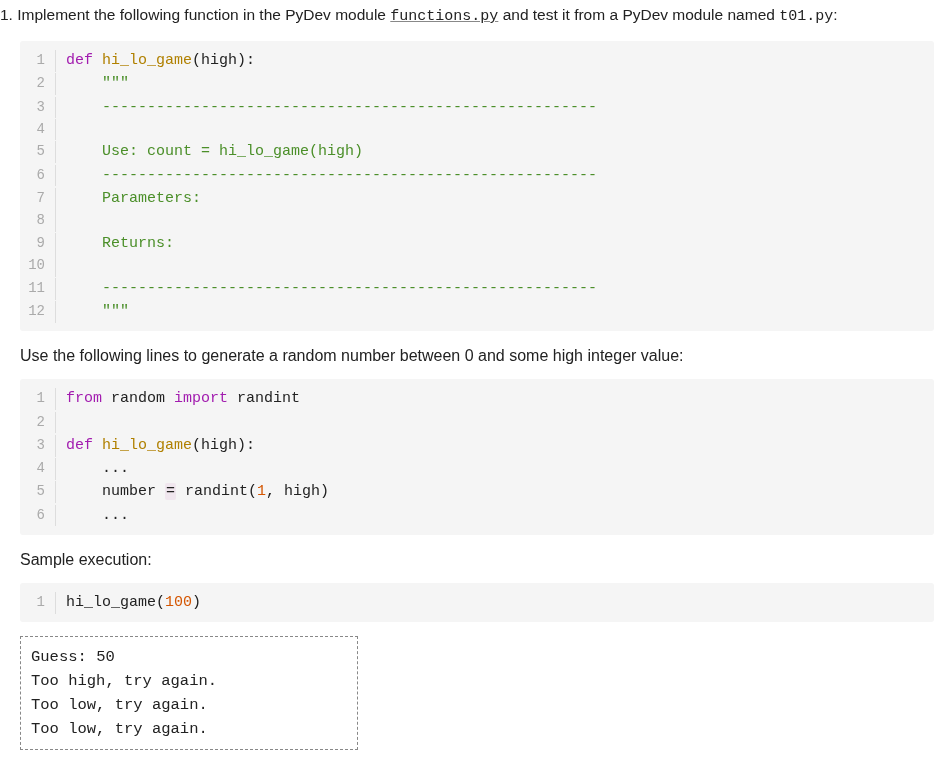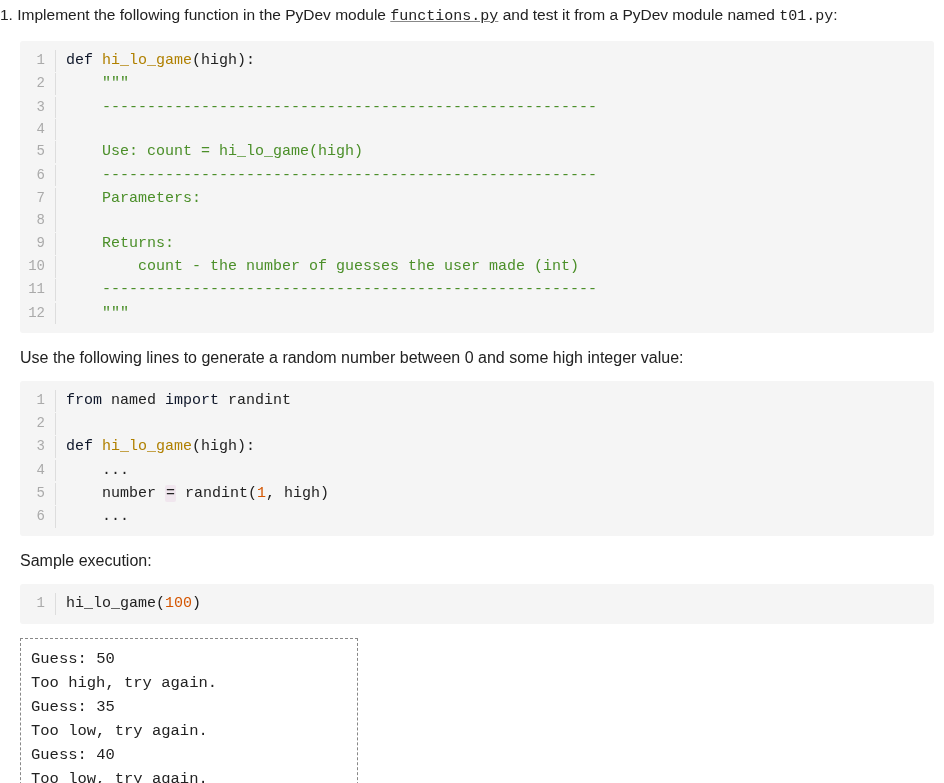--- a/index.html
+++ b/index.html
@@ -43,21 +43,21 @@
     font-size: 14px;
     padding-right: 10px;
     border-right: 1px solid #ddd;
     flex-shrink: 0;
     user-select: none;
   }
   .code {
     padding-left: 10px;
     white-space: pre;
   }
-  .kw { color: #0f172a; }          
+  .kw { color: #a21caf; }          
   .fn { color: #b08000; }          
   .str { color: #4b8f29; }         
   .num { color: #d45500; }         
   .high-op { background: #f0e6ee; border-radius:2px; padding:0 1px; }
 
   .para {
     padding: 2px 0 10px 20px;
     font-size: 16px;
   }
   .output-box {
@@ -110,38 +110,37 @@
     </div>
   <div class="code-line">
       <span class="gutter">8</span>
     </div>
   <div class="code-line">
       <span class="gutter">9</span>
       <span class="code">    <span class="str">Returns:</span></span>
     </div>
   <div class="code-line">
       <span class="gutter">10</span>
-      <span class="code">    <span class="str">    count - the number of guesses the user made (int)</span></span>
     </div>
   <div class="code-line">
       <span class="gutter">11</span>
       <span class="code">    <span class="str">-------------------------------------------------------</span></span>
     </div>
   <div class="code-line">
       <span class="gutter">12</span>
       <span class="code">    <span class="str">"""</span></span>
     </div>
 </div>
 
 <div class="para">Use the following lines to generate a random number between 0 and some high integer value:</div>
 
 <div class="code-block">
   <div class="code-line">
       <span class="gutter">1</span>
-      <span class="code"><span class="kw">from</span><span> named </span><span class="kw">import</span><span> randint</span></span>
+      <span class="code"><span class="kw">from</span><span> random </span><span class="kw">import</span><span> randint</span></span>
     </div>
   <div class="code-line">
       <span class="gutter">2</span>
       <span class="code"> </span>
     </div>
   <div class="code-line">
       <span class="gutter">3</span>
       <span class="code"><span class="kw">def</span> <span class="fn">hi_lo_game</span><span>(high):</span></span>
     </div>
   <div class="code-line">
@@ -163,18 +162,16 @@
 <div class="code-block">
   <div class="code-line">
       <span class="gutter">1</span>
       <span class="code"><span>hi_lo_game</span><span>(</span><span class="num">100</span><span>)</span></span>
     </div>
 </div>
 
 <div class="output-box">
   <div class="line"><span>Guess: </span><span class="u-input">50</span></div>
   <div class="line">Too high, try again.</div>
-  <div class="line"><span>Guess: </span><span class="u-input">35</span></div>
   <div class="line">Too low, try again.</div>
-  <div class="line"><span>Guess: </span><span class="u-input">40</span></div>
   <div class="line">Too low, try again.</div>
 
 </div>
 
 </body></html>

